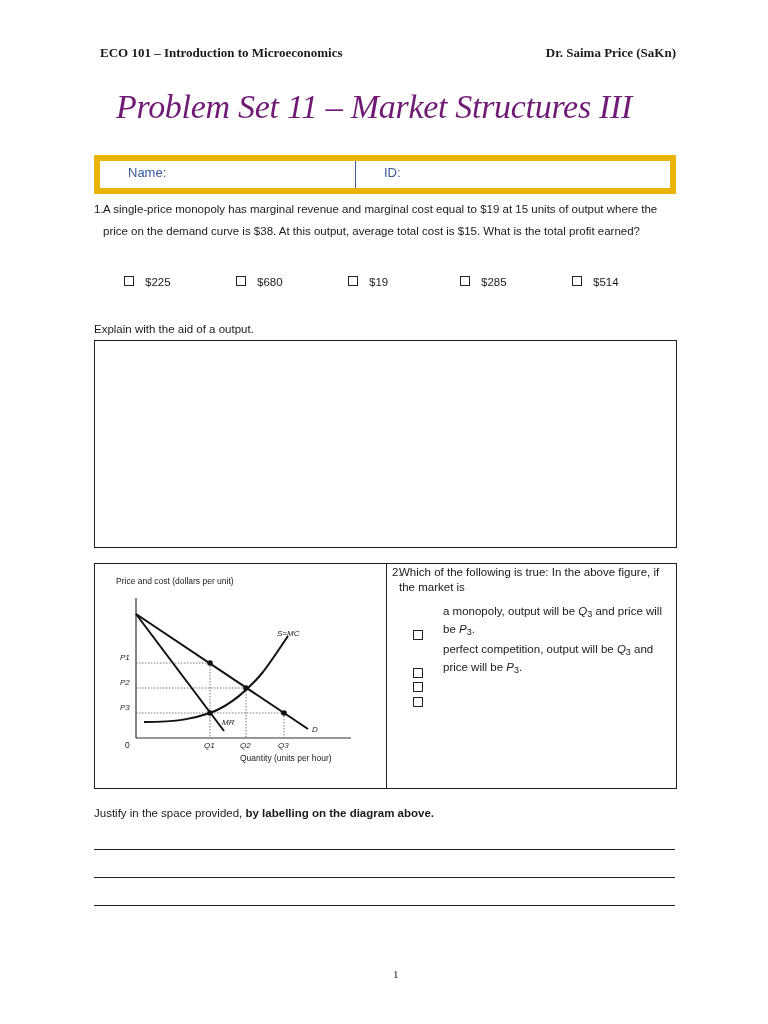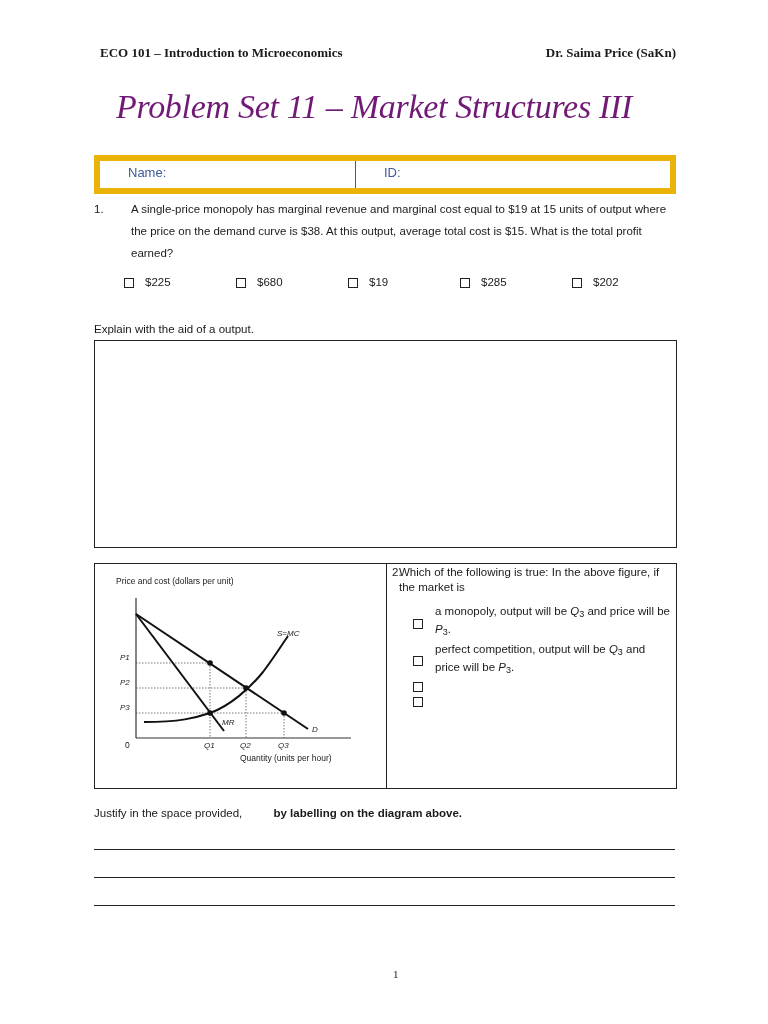--- a/index.html
+++ b/index.html
@@ -5,39 +5,39 @@
   html, body { margin: 0; padding: 0; background: #ffffff; }
   body { width: 768px; height: 1024px; position: relative; overflow: hidden; font-family: "Liberation Sans", sans-serif; color: #1a1a1a; }
   .abs { position: absolute; }
   .hdr { font-family: "Liberation Serif", serif; font-weight: bold; font-size: 13px; top: 45px; }
   .title { font-family: "Liberation Serif", serif; color: #701a75; font-size: 34px; left: 116px; top: 88px; letter-spacing: -0.3px; white-space: nowrap; font-style: italic; }
   .namebox { left: 94px; top: 133px; width: 582px; height: 39px; border: 6px solid #eab308; box-sizing: border-box; display: flex; margin-top: 22px; }
   .namebox .cell { font-size: 13px; color: #3a5a9a; padding: 4px 0 0 28px; box-sizing: border-box; }
   .namebox .cell.left { width: 256px; border-right: 1px solid #3a5a9a; }
   .q1 { left: 94px; top: 198px; width: 585px; font-size: 11.5px; line-height: 22px; }
   .q1 .num { position: absolute; left: 0; top: 0; }
-  .q1 .text { margin-left: 37px; }
+  .q1 .text { margin-left: 9px; }
   .opts { left: 124px; top: 276px; width: 560px; display: flex; font-size: 11.5px; }
-  .opt { width: 112px; display: flex; align-items: flex-end; }
+  .opt { width: 112px; display: flex; align-items: flex-start; }
   .cb { width: 8px; height: 8px; border: 1.5px solid #222; display: inline-block; margin-right: 11px; box-sizing: content-box; }
   .explain { left: 94px; top: 323px; font-size: 11.5px; }
   .box1 { left: 94px; top: 340px; width: 583px; height: 208px; border: 1px solid #222; box-sizing: border-box; }
   .q2table { left: 94px; top: 563px; width: 583px; height: 226px; border: 1px solid #222; box-sizing: border-box; display: flex; }
   .q2table .fig { width: 291px; border-right: 1px solid #222; position: relative; }
   .q2table .q2 { flex: 1; font-size: 11.5px; line-height: 15px; padding: 1px 6px 0 6px; position: relative; }
   .q2 .num { position: absolute; left: 5px; top: 1px; }
   .q2 .stem { margin-left: 6px; }
   .q2 ul { list-style: none; margin: 9px 0 0 0; padding: 0; }
-  .q2 li { display: flex; align-items: center; margin-bottom: 1.5px; }
+  .q2 li { display: flex; align-items: flex-end; margin-bottom: 1.5px; gap: 8px; }
   .q2 li .cb { margin-top: 3px; margin-left: 20px; margin-right: 12px; flex: none; }
   .q2 li .t { flex: 1; }
   .q2 sub { font-size: 9px; vertical-align: -2px; }
   .q2 i { font-style: italic; }
   .justify { left: 94px; top: 807px; font-size: 11.5px; }
-  .justify b { font-weight: bold; margin-left: 28px; }
+  .justify b { font-weight: bold; }
   .line { left: 94px; width: 581px; height: 0; border-top: 1px solid #222; }
   .pagenum { left: 393px; top: 968px; font-size: 11px; font-family: "Liberation Serif", serif; }
   svg text { font-family: "Liberation Sans", sans-serif; }
 </style>
 </head>
 <body>
 
 <div class="abs hdr" style="left:100px;">ECO 101 – Introduction to Microeconomics</div>
 <div class="abs hdr" style="right:92px;">Dr. Saima Price (SaKn)</div>
 
@@ -65,21 +65,21 @@
   <div class="opt">
       <span class="cb"></span>
       <span>$19</span>
     </div>
   <div class="opt">
       <span class="cb"></span>
       <span>$285</span>
     </div>
   <div class="opt">
       <span class="cb"></span>
-      <span>$202</span>
+      <span>$514</span>
     </div>
 </div>
 
 <div class="abs explain">Explain with the aid of a output.</div>
 <div class="abs box1"></div>
 
 <div class="abs q2table">
   <div class="fig">
     <svg width="290" height="224" viewBox="0 0 290 224">
       <text x="21" y="20" font-size="8.5" fill="#222">Price and cost (dollars per unit)</text>

